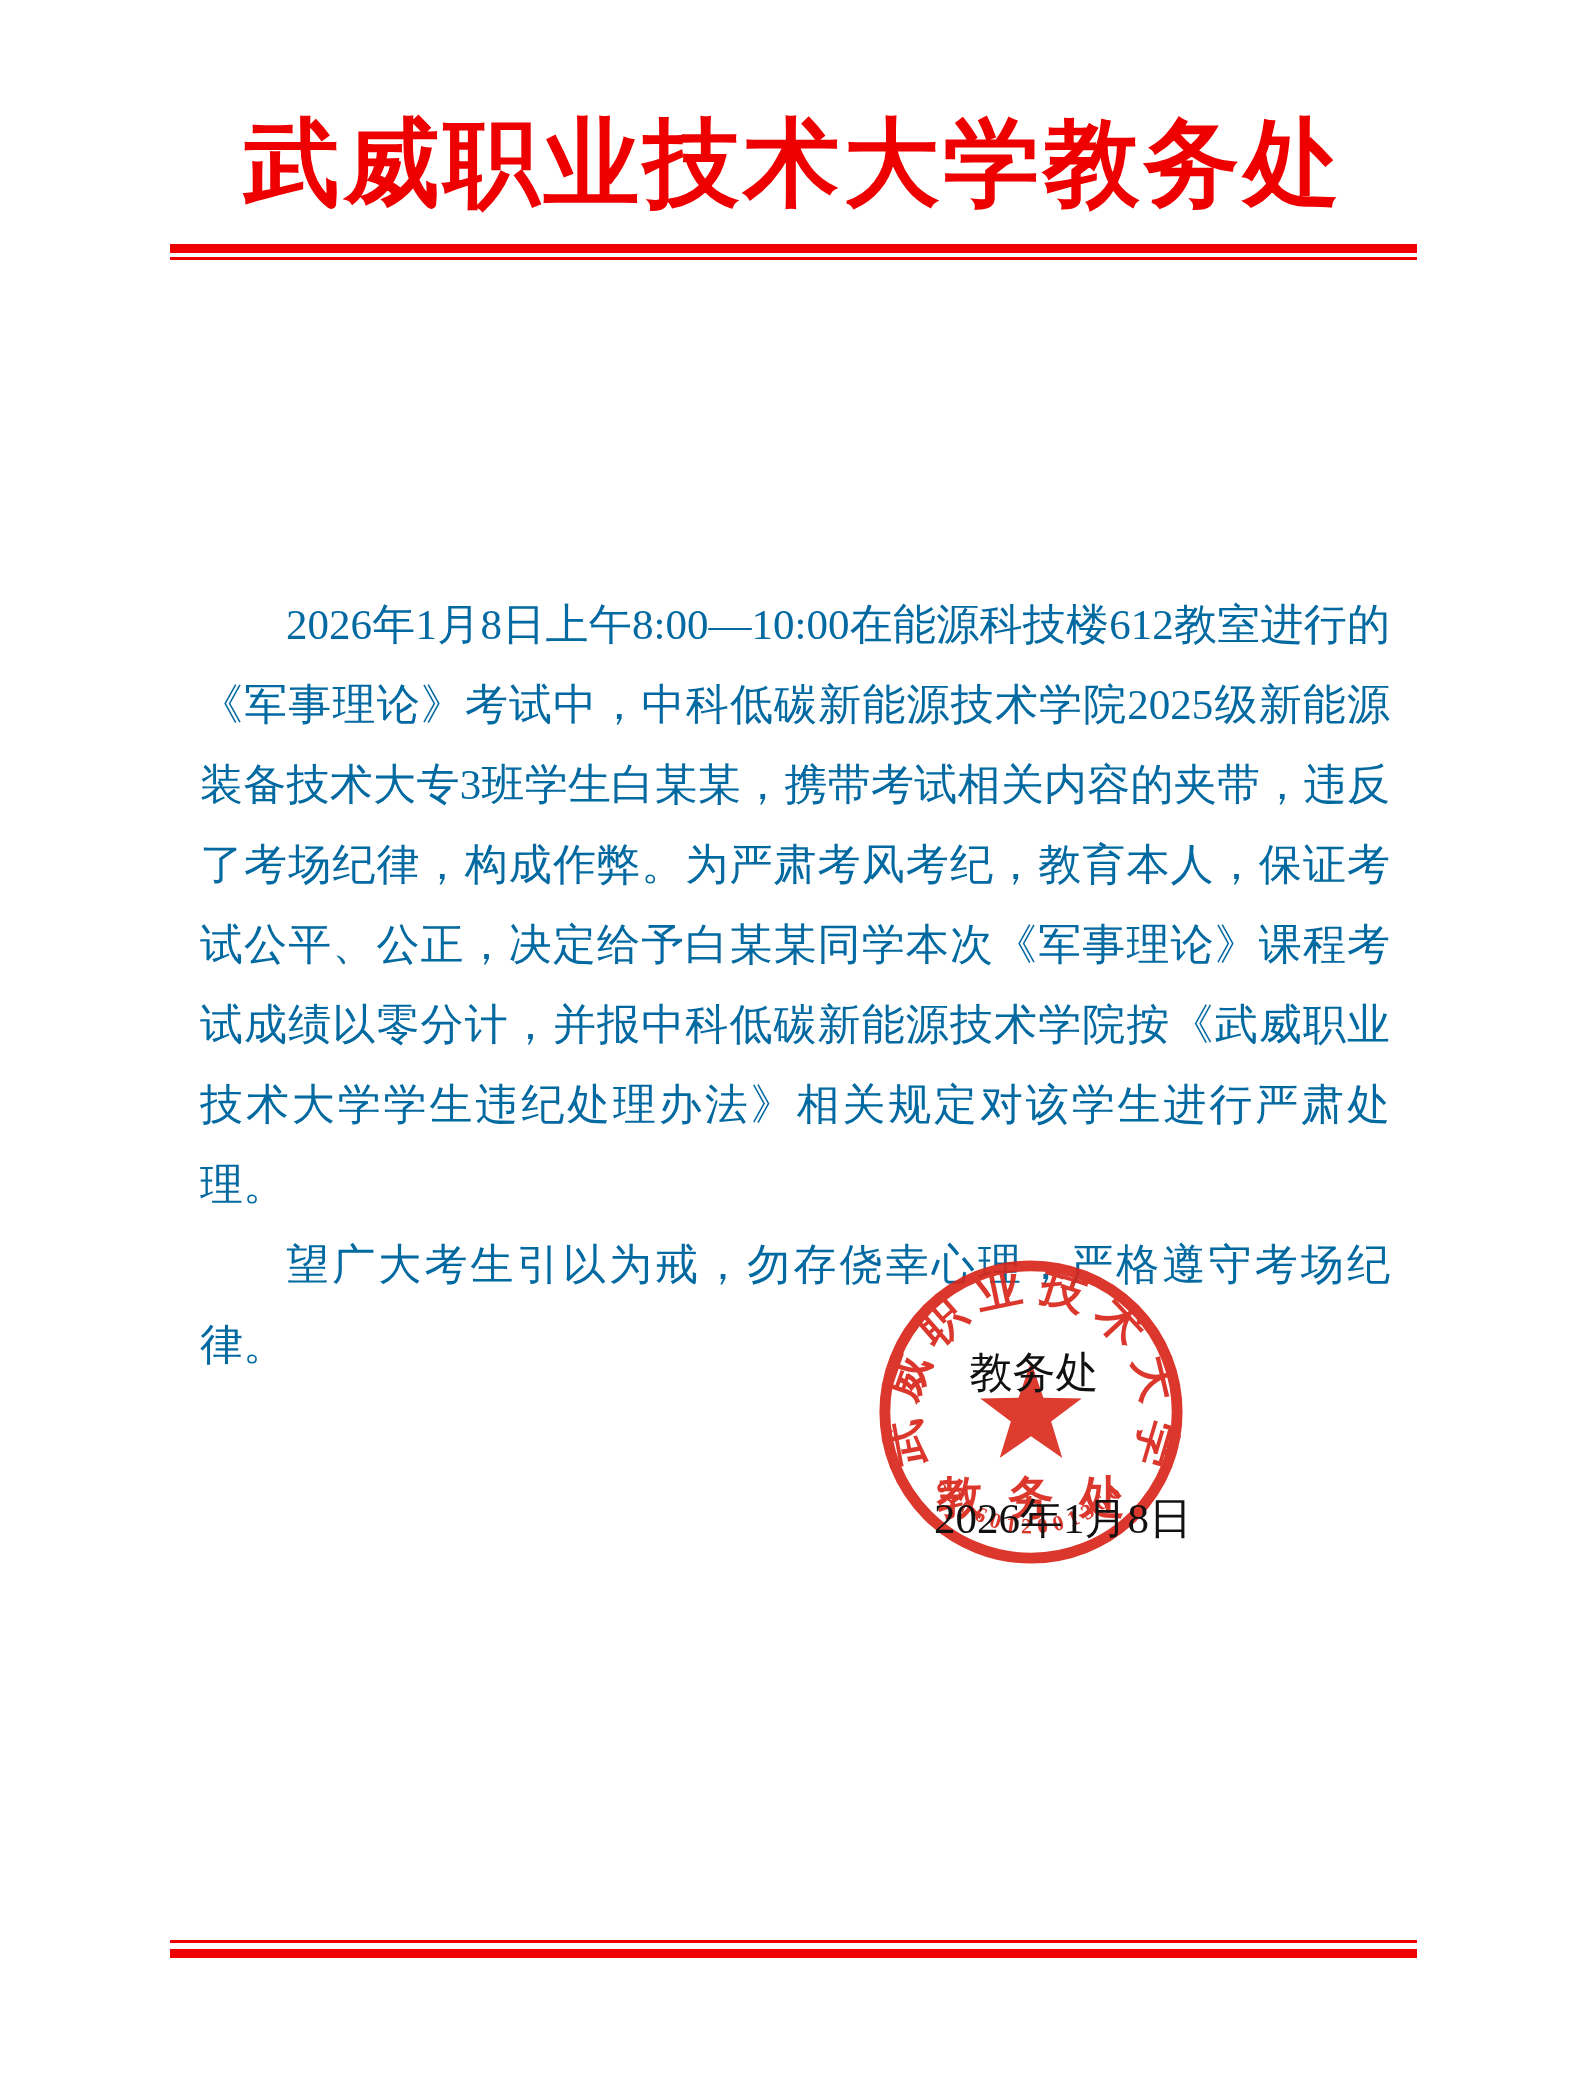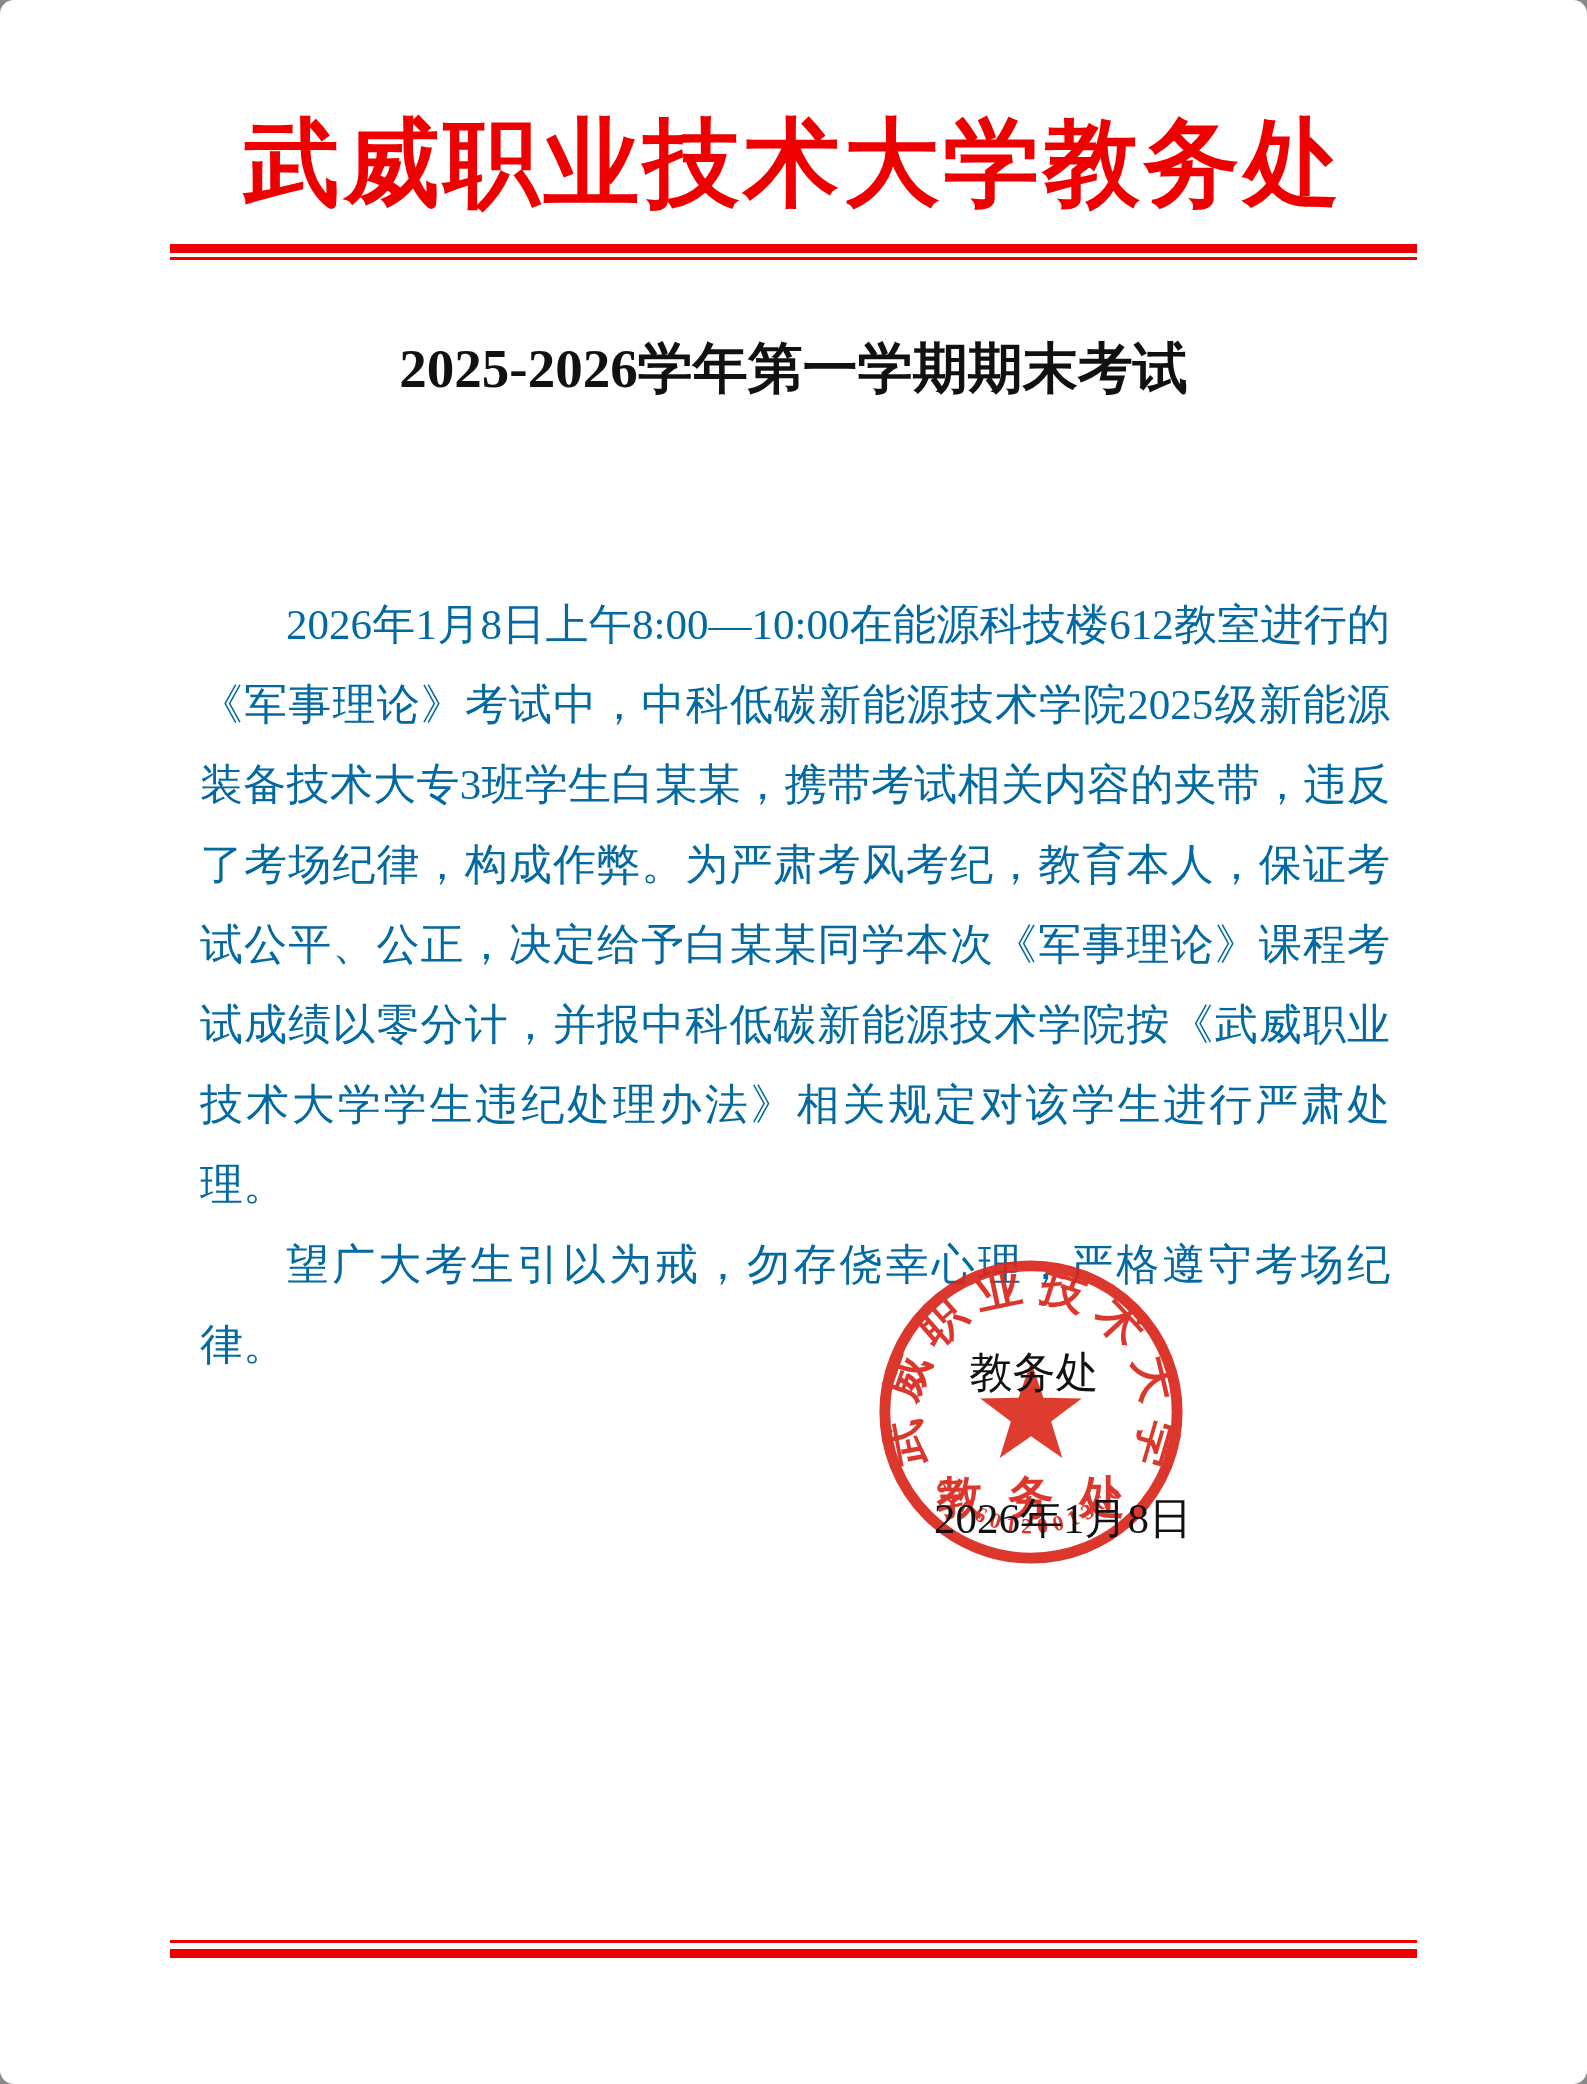--- a/index.html
+++ b/index.html
@@ -3,21 +3,20 @@
 <meta charset="utf-8">
 <style>
   html,body{margin:0;padding:0;background:#888;}
   .page{
     position:relative;
     width:1587px;height:2084px;
     margin:0 auto;
     background:#ffffff;
     font-family:"Liberation Serif","DejaVu Serif",serif;
     overflow:hidden;
-    border-radius:14px;
   }
   .header-title{
     position:absolute;top:100px;left:0;width:100%;
     text-align:center;
     font-size:96px;font-weight:bold;
     letter-spacing:4px;
     color:#ee0000;
     white-space:nowrap;
   }
   .rule{position:absolute;left:170px;width:1247px;background:#ee0000;}
@@ -54,21 +53,20 @@
 <body>
 
 <div class="page">
 
   <div class="header-title">武威职业技术大学教务处</div>
 
   <div class="rule rule-h-thick"></div>
   <div class="rule rule-h-thin"></div>
 
   <div class="doc-title">
-    <div>2025-2026学年第一学期期末考试</div>
   </div>
 
   <div class="doc-body">
     <p>2026年1月8日上午8:00—10:00在能源科技楼612教室进行的《军事理论》考试中，中科低碳新能源技术学院2025级新能源装备技术大专3班学生白某某，携带考试相关内容的夹带，违反了考场纪律，构成作弊。为严肃考风考纪，教育本人，保证考试公平、公正，决定给予白某某同学本次《军事理论》课程考试成绩以零分计，并报中科低碳新能源技术学院按《武威职业技术大学学生违纪处理办法》相关规定对该学生进行严肃处理。</p>
     <p>望广大考生引以为戒，勿存侥幸心理，严格遵守考场纪律。</p>
   </div>
 
   <div class="seal-wrap">
     <svg viewBox="0 0 320 320" xmlns="http://www.w3.org/2000/svg">
       <defs>

